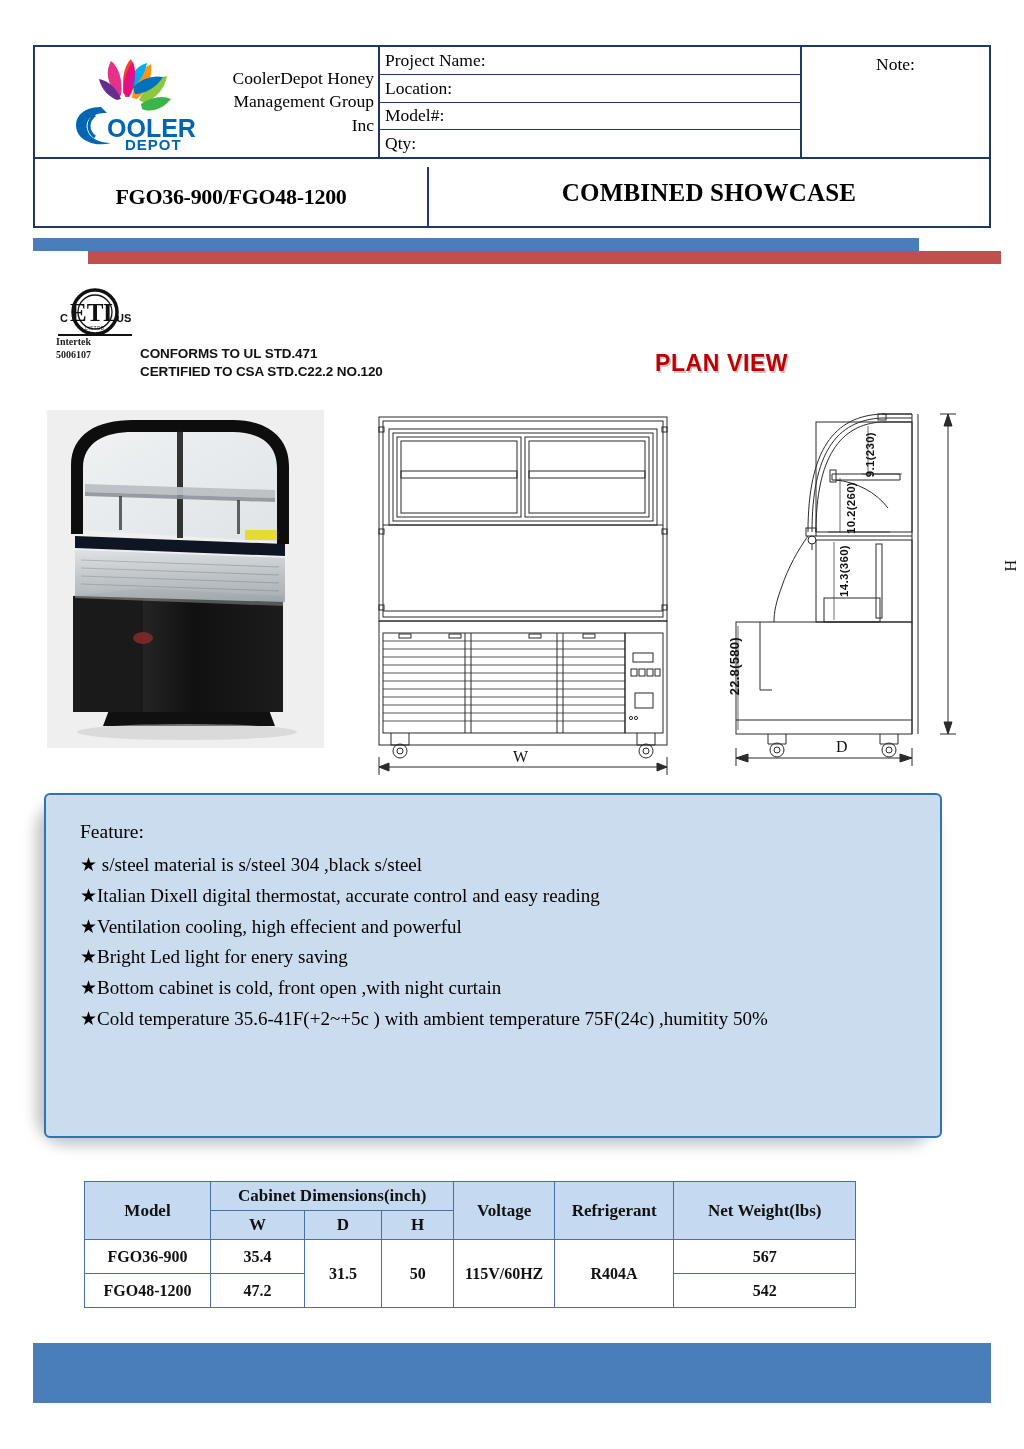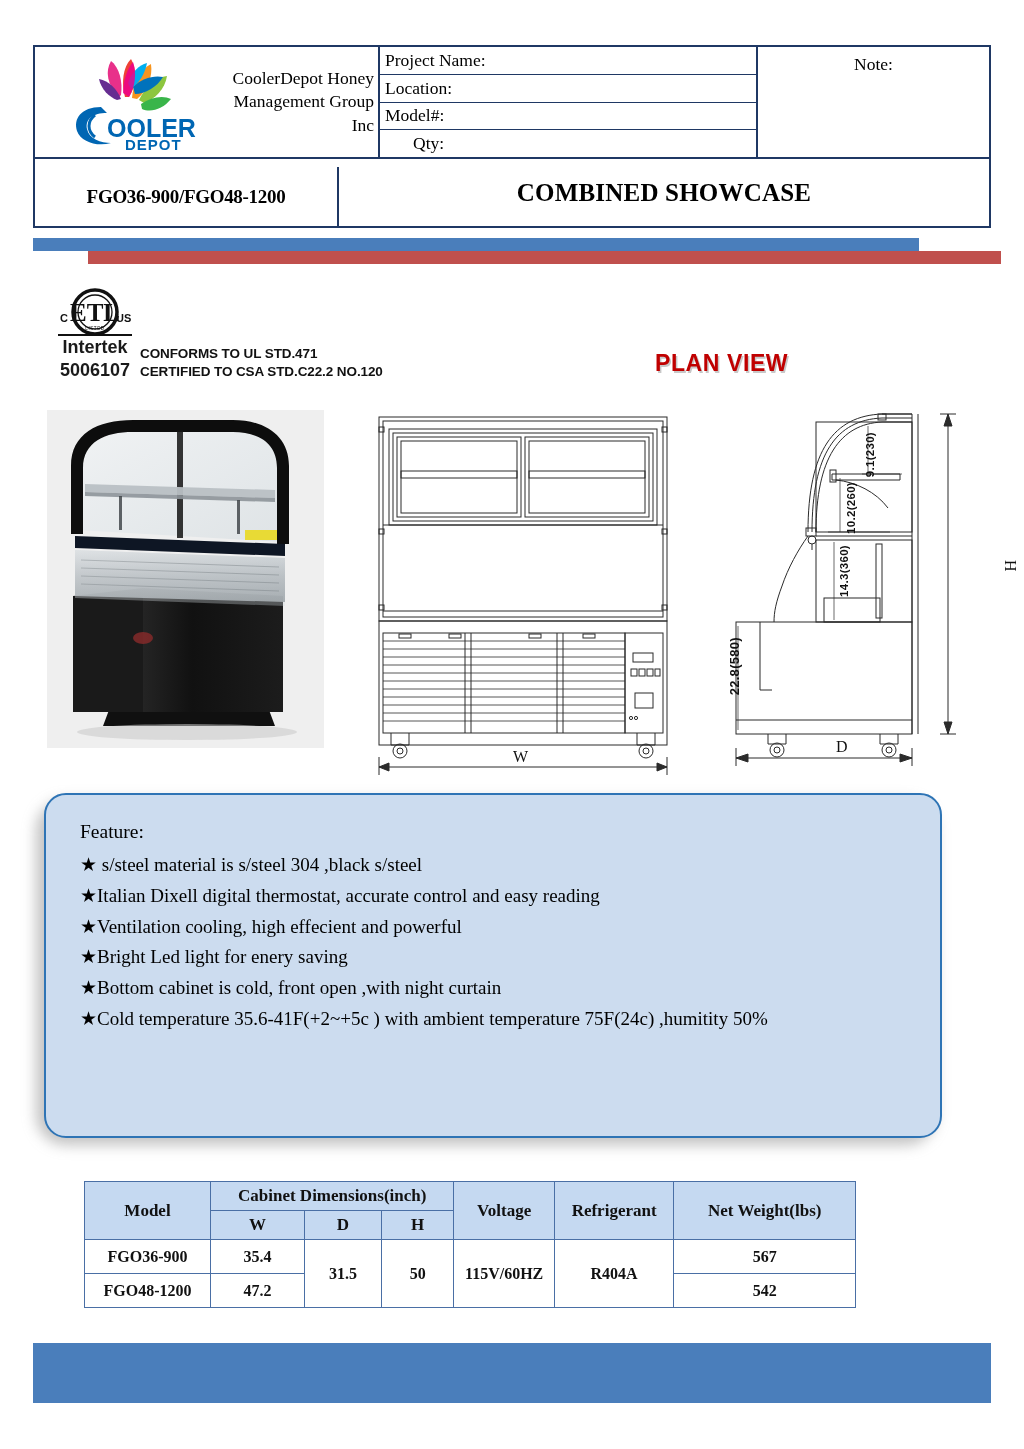--- a/index.html
+++ b/index.html
@@ -44,54 +44,54 @@
   }
   .company-name {
     flex: 1;
     text-align: right;
     padding-right: 4px;
     font-size: 17.5px;
     line-height: 1.32;
     color: #000;
   }
   .fields-cell {
-    width: 378px;
+    width: 422px;
     border-right: 2px solid #1f3864;
     display: flex;
     flex-direction: column;
   }
   .field-row {
     flex: 1;
     display: flex;
     align-items: center;
     padding-left: 5px;
     font-size: 17.5px;
     border-bottom: 1.5px solid #1f3864;
     color: #000;
   }
-  .field-row:last-child { border-bottom: none; margin-left: 28px; }
+  .field-row:last-child { border-bottom: none; }
   .note-cell {
     flex: 1;
     display: flex;
     justify-content: center;
     padding-top: 7px;
     font-size: 17.5px;
   }
   .header-bottom {
     display: flex;
     flex: 1;
   }
   .model-cell {
-    width: 304px;
+    width: 394px;
     border-right: 2px solid #1f3864;
     display: flex;
     align-items: center;
     justify-content: center;
     font-weight: bold;
-    font-size: 19px;
+    font-size: 22px;
     letter-spacing: -0.3px;
     margin-top: 8px;
   }
   .title-cell {
     flex: 1;
     display: flex;
     align-items: center;
     justify-content: center;
     font-weight: bold;
     font-size: 25px;
@@ -119,23 +119,23 @@
   .cert-block {
     position: absolute;
     left: 52px; top: 288px;
     width: 420px; height: 100px;
   }
   .etl-mark { position: absolute; left: 0; top: 0; }
   .intertek-txt {
     position: absolute;
     left: 4px; top: 48px;
     width: 78px;
-    text-align: center;
-    font-family: Liberation Sans, sans-serif;
-    font-size: 18px;
+    text-align: left;
+    font-family: Liberation Serif, serif;
+    font-size: 10px;
     font-weight: bold;
     line-height: 1.25;
     color: #1a1a1a;
   }
   .intertek-rule {
     position: absolute;
     left: 6px; top: 46px;
     width: 74px; height: 2px;
     background: #111;
   }
@@ -224,21 +224,21 @@
     background: rgba(120,120,120,0.45);
     border-radius: 30px;
     filter: blur(7px);
   }
   .feature-box {
     position: absolute;
     left: 44px; top: 793px;
     width: 898px; height: 345px;
     background: #ccdcef;
     border: 2px solid #2e74b5;
-    border-radius: 22px;
+    border-radius: 6px;
     padding: 26px 34px 10px 34px;
   }
   .feature-title {
     font-size: 19.5px;
     color: #000;
     margin-bottom: 7px;
   }
   .feature-item {
     font-size: 19px;
     color: #000;

